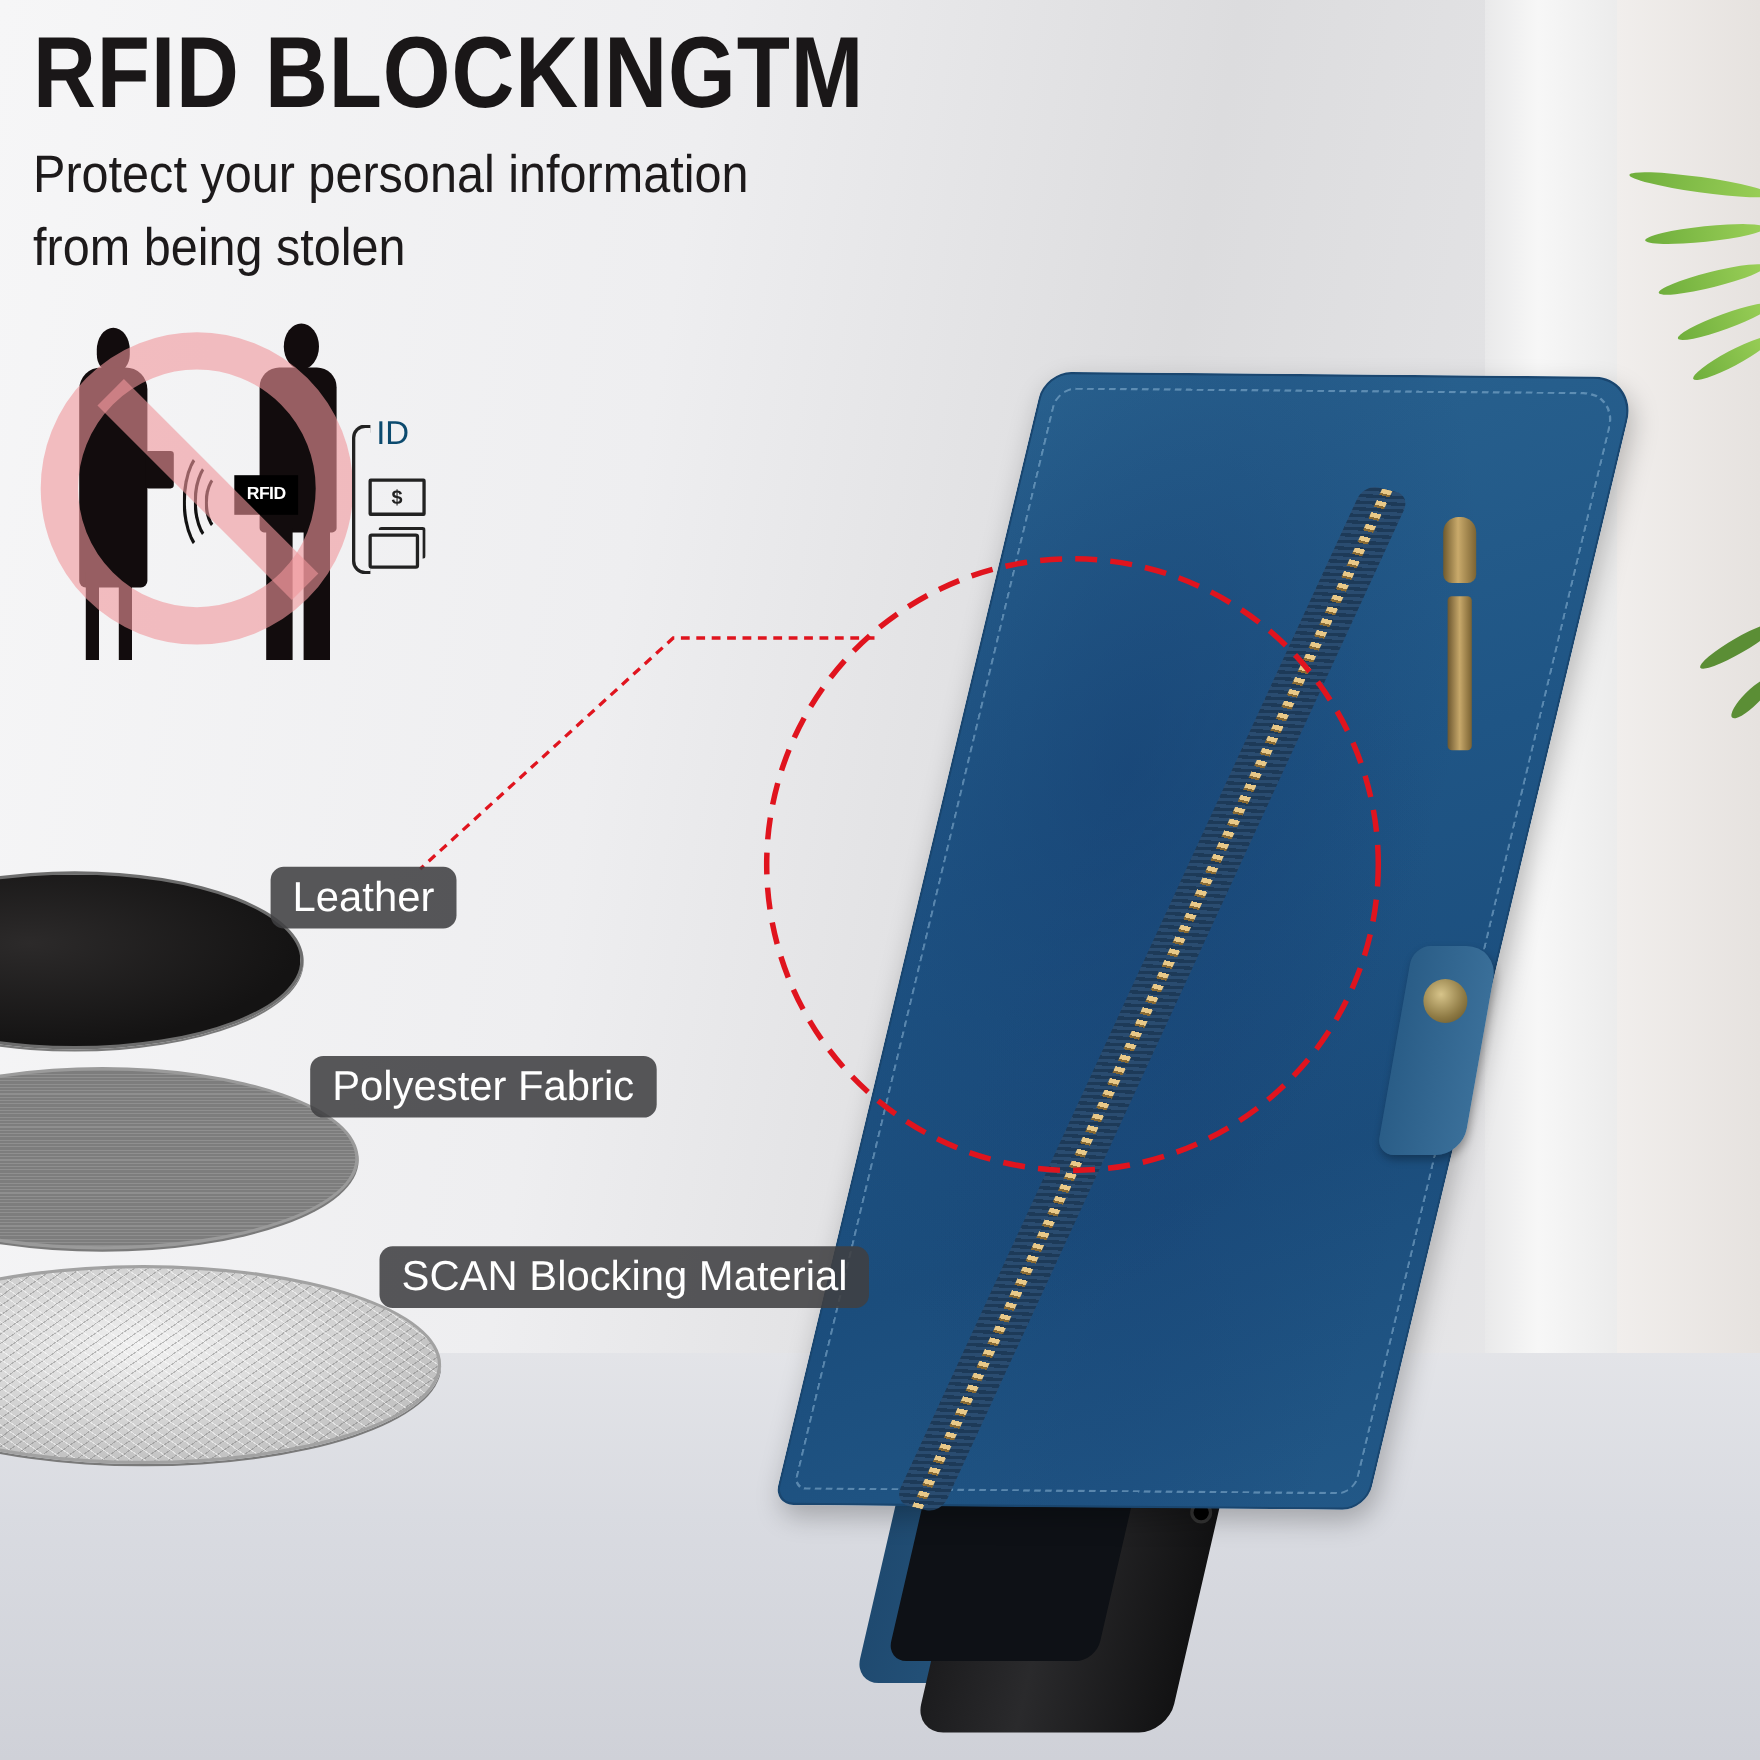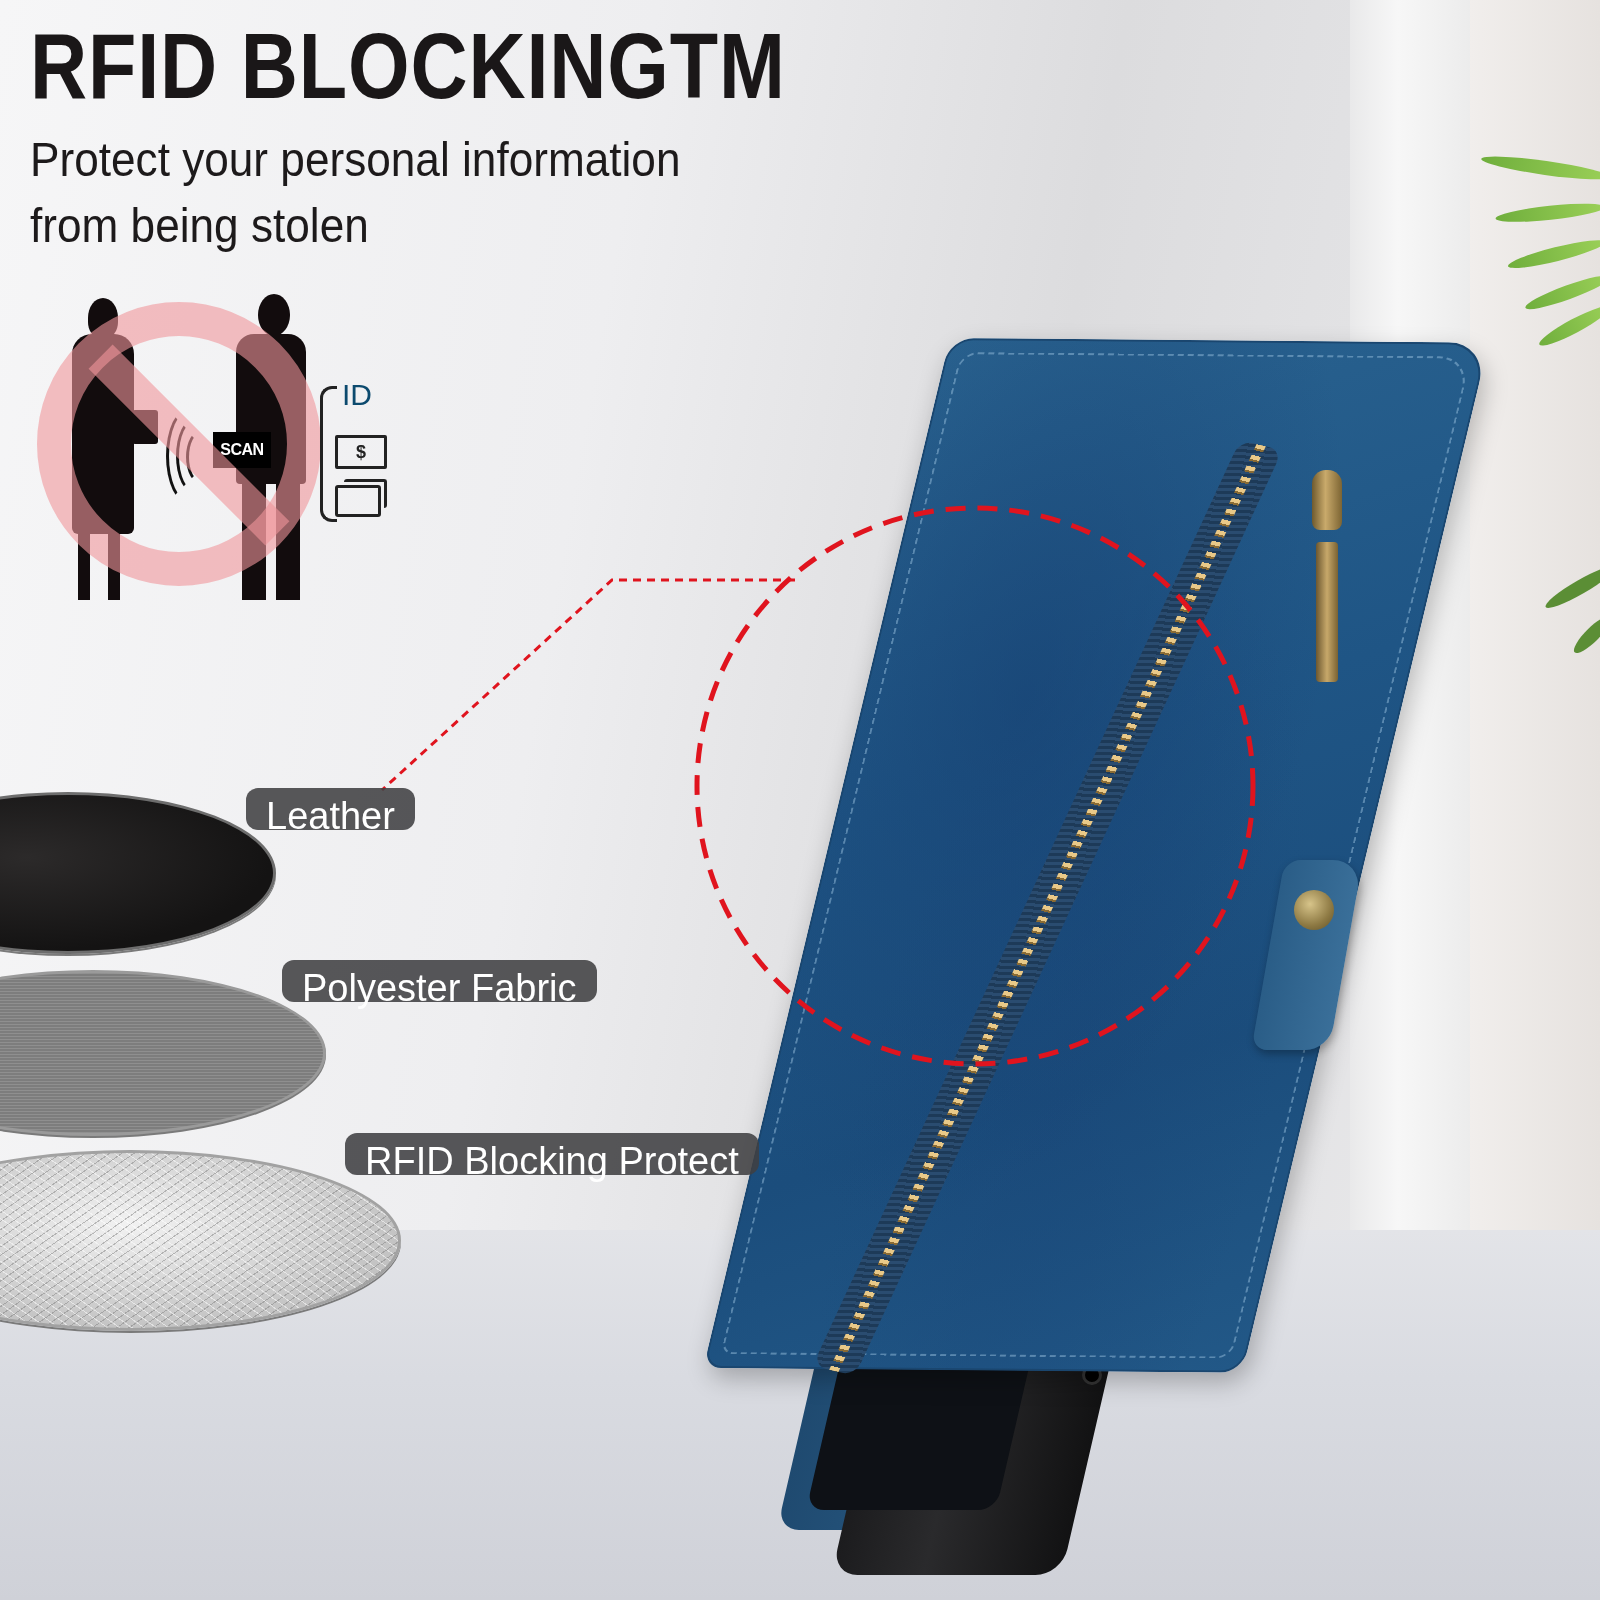--- a/index.html
+++ b/index.html
@@ -84,21 +84,21 @@
     left: -140px; top: 1150px; width: 535px; height: 175px;
     background:
       repeating-linear-gradient(35deg, rgba(255,255,255,0.5) 0 1px, transparent 1px 7px),
       repeating-linear-gradient(-35deg, rgba(120,120,120,0.45) 0 1px, transparent 1px 7px),
       radial-gradient(ellipse at 50% 40%, #f2f2f2, #bdbdbd 80%);
     border: 3px solid #a2a2a2;
   }
   .pill {
     position: absolute; background: rgba(64, 64, 66, 0.88); color: #fff;
     border-radius: 12px; font-size: 38px; padding: 0 20px;
-    height: 42px; line-height: 56px; white-space: nowrap;
+    height: 56px; line-height: 56px; white-space: nowrap;
   }
   
   .phone {
     position: absolute; left: 1090px; top: 455px; width: 230px; height: 1120px;
     background: linear-gradient(90deg, #1c1c1e, #2a2a2c 40%, #121213);
     border-radius: 26px; transform: skewX(-13deg); transform-origin: top left;
   }
   .back-layer {
     position: absolute; left: 1040px; top: 390px; width: 230px; height: 1140px;
     background: linear-gradient(90deg, #1f4a70, #2b5e88);
@@ -192,21 +192,21 @@
     <div class="person" style="left:206px;top:44px;width:70px;height:150px;border-radius:18px 18px 4px 4px;"></div>
     <div class="person" style="left:212px;top:190px;width:24px;height:120px;"></div>
     <div class="person" style="left:246px;top:190px;width:24px;height:120px;"></div>
   </div>
 
   <div>
     <div class="wave" style="left:136px;top:118px;width:40px;height:90px;"></div>
     <div class="wave" style="left:146px;top:128px;width:32px;height:70px;"></div>
     <div class="wave" style="left:156px;top:140px;width:24px;height:48px;"></div>
   </div>
-  <div class="scan-tag">SCAN</div>
+  <div class="scan-tag">RFID</div>
   <div class="no-sign"></div>
   <div class="no-slash"></div>
   <div class="brace"></div>
   <div class="id-label">ID</div>
   <div class="cash-icon">$</div>
   <div class="card-icon"></div>
 </div>
 
 <div class="disc disc-leather"></div>
 <div class="disc disc-poly"></div>
@@ -230,13 +230,13 @@
 <div class="strap"></div>
 <div class="snap"></div>
 
 <svg class="callout-svg" width="1600" height="1600">
   <circle cx="975" cy="786" r="278" fill="none" stroke="#e0141e" stroke-width="5" stroke-dasharray="20 12"></circle>
   <polyline points="795,580 612,580 382,790" fill="none" stroke="#e0141e" stroke-width="3" stroke-dasharray="8 6"></polyline>
 </svg>
 
 <div class="pill" style="left:246px;top:788px;">Leather</div>
 <div class="pill" style="left:282px;top:960px;">Polyester Fabric</div>
-<div class="pill" style="left:345px;top:1133px;">RFID Blocking Protect</div>
+<div class="pill" style="left:345px;top:1133px;">SCAN Blocking Material</div>
 
 </body></html>

